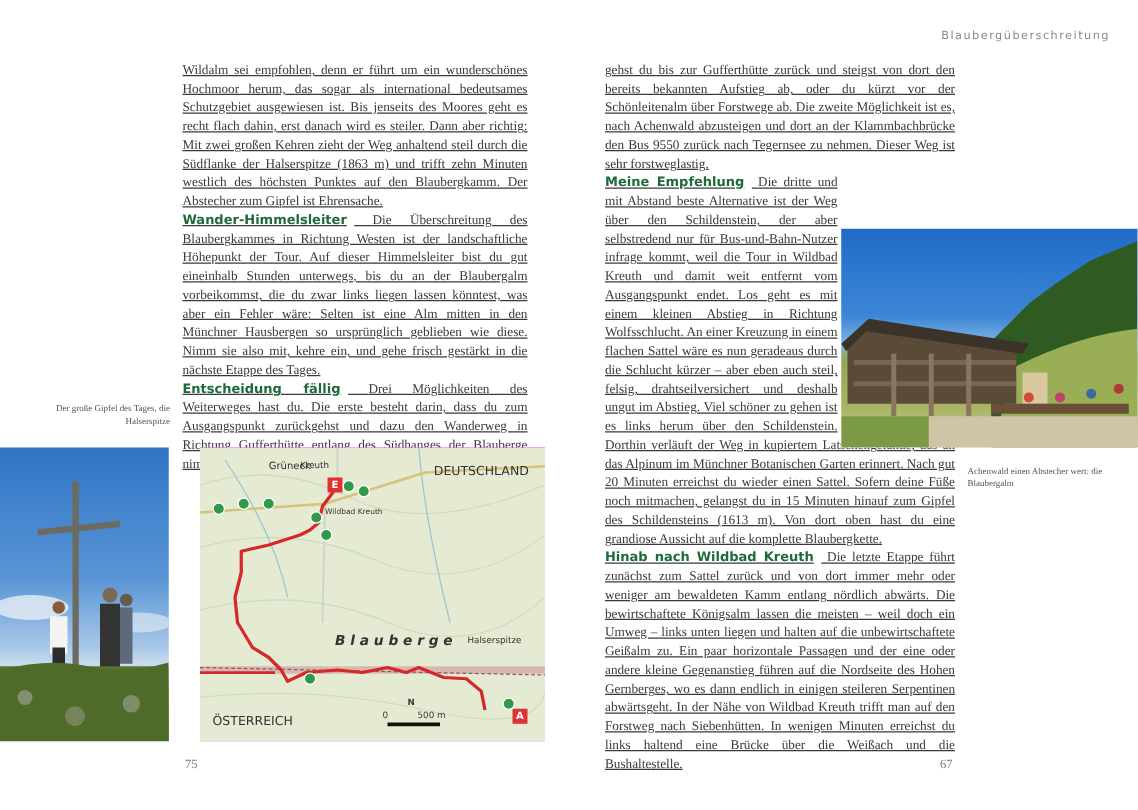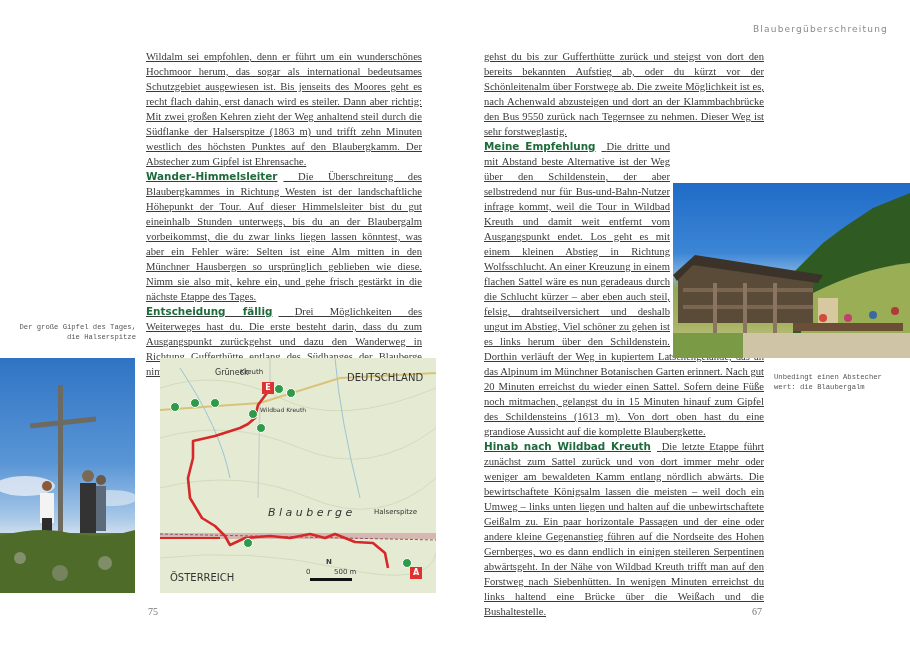--- a/index.html
+++ b/index.html
@@ -8,21 +8,21 @@
   .spread{position:absolute;left:0;top:0;width:910px;height:508px;}
   .running-head{position:absolute;right:22px;top:24px;font-family:"DejaVu Sans","Liberation Sans",sans-serif;
        font-size:9px;letter-spacing:1.2px;color:#8a8a8a;}
   .col{position:absolute;font-size:10.6px;line-height:15px;text-align:justify;color:#3a3a3a;}
   .col p{margin:0;text-decoration:underline;}
   .col p + p{margin-top:0;}
   .hd{font-family:"DejaVu Sans","Liberation Sans",sans-serif;font-weight:bold;color:#1e6b3a;font-size:10.4px;margin-right:6px;}
   #left-col{left:146px;top:49px;width:276px;}
   #right-col{left:484px;top:49px;width:280px;}
   .float-spacer{float:right;width:94px;height:170px;margin-top:28px;}
-  .caption{position:absolute;font-family:Liberation Mono, monospace;font-size:7.2px;line-height:10px;color:#555;}
+  .caption{position:absolute;font-family:Liberation Serif, serif;font-size:7.2px;line-height:10px;color:#555;}
   #caption-left{left:14px;top:322px;width:122px;text-align:right;}
   #caption-right{left:774px;top:372px;width:130px;text-align:left;}
   .photo{position:absolute;overflow:hidden;}
   #photo-summit{left:0;top:358px;width:135px;height:235px;
       background:linear-gradient(180deg,#2f74c4 0%,#5a96d6 45%,#a8c8e8 68%,#d6e2ee 76%,#6f8f3e 84%,#4d6a2a 100%);}
   #photo-alm{left:673px;top:183px;width:237px;height:175px;
       background:linear-gradient(180deg,#1f6bc7 0%,#3d86d6 40%,#7fb2e2 52%,#8fa857 60%,#a6b35e 80%,#cfc6a8 100%);}
   .map{position:absolute;left:160px;top:358px;width:276px;height:235px;background:#d946ef;overflow:hidden;border:0;}
   .page-num{position:absolute;top:606px;font-size:10px;color:#777;font-family:"Liberation Serif",serif;}
   #page-left{left:148px;}
@@ -87,21 +87,21 @@
       <path d="M110 0 L110 30 L100 45 L98 140" stroke="#cfd3c8" stroke-width="1.5" fill="none"></path>
       <rect x="0" y="175" width="276" height="6" fill="#c77b8a" opacity="0.45"></rect>
       <path d="M0 176 L276 182" stroke="#8b5868" stroke-width="1" stroke-dasharray="3,2" fill="none"></path>
       <path d="M107 35 L98 47 L95 60 L88 66 L80 70 L55 78 L33 83 L33 100 L28 120 L30 140 L42 160 L55 168 L65 178 L70 187 L85 180 L110 178 L130 180 L150 176 L165 180 L175 176 L195 184 L213 185 L225 195 L228 210" stroke="#d62828" stroke-width="2.6" fill="none" stroke-linejoin="round"></path>
       <path d="M0 180 L60 180" stroke="#d62828" stroke-width="2.2" fill="none"></path>
     </svg>
     <span class="map-label" style="left:55px;top:10px;font-size:8px;">Grüneck</span>
     <span class="map-label" style="left:80px;top:10px;font-size:7px;font-weight:normal;">Kreuth</span>
     <span class="map-label" style="left:100px;top:48px;font-size:6px;">Wildbad Kreuth</span>
     <span class="map-label" style="left:187px;top:14px;font-size:10px;">DEUTSCHLAND</span>
-    <span class="map-label" style="left:108px;top:148px;font-size:11px;font-style:italic;">B l a u b e r g e</span>
+    <span class="map-label" style="left:108px;top:148px;font-size:11px;font-style:italic;font-weight:bold;">B l a u b e r g e</span>
     <span class="map-label" style="left:186px;top:150px;font-size:7px;margin-left:28px;">Halserspitze</span>
     <span class="map-label" style="left:10px;top:214px;font-size:10px;">ÖSTERREICH</span>
     <div style="position:absolute;left:150px;top:210px;font-size:7px;font-family:'DejaVu Sans',sans-serif;">
       <span style="position:absolute;left:16px;top:-10px;font-weight:bold;">N</span>
       <span style="position:absolute;left:-4px;top:0;">0</span>
       <span style="position:absolute;left:24px;top:0;white-space:nowrap;">500 m</span>
       <div style="position:absolute;left:0;top:10px;width:42px;height:3px;background:#111;"></div>
     </div>
     <div class="marker" style="left:102px;top:24px;">E</div>
     <div class="marker" style="left:250px;top:209px;">A</div>
@@ -146,17 +146,17 @@
       <rect x="120" y="140" width="110" height="8" fill="#6a4f36"></rect>
       <circle cx="150" cy="135" r="4" fill="#d24a3a"></circle>
       <circle cx="175" cy="135" r="4" fill="#c04070"></circle>
       <circle cx="200" cy="132" r="4" fill="#3a6aa0"></circle>
       <circle cx="222" cy="128" r="4" fill="#b03a3a"></circle>
       <rect x="0" y="150" width="237" height="25" fill="#cfc4a5"></rect>
       <rect x="0" y="150" width="70" height="25" fill="#7a9a45"></rect>
     </svg>
   </div>
 
-  <div id="caption-right" class="caption">Unbedingt einen Abstecher wert: die Blaubergalm</div>
+  <div id="caption-right" class="caption">Achenwald einen Abstecher wert: die Blaubergalm</div>
 
   <div id="page-right" class="page-num">67</div>
 
 </div>
 
 </body></html>

